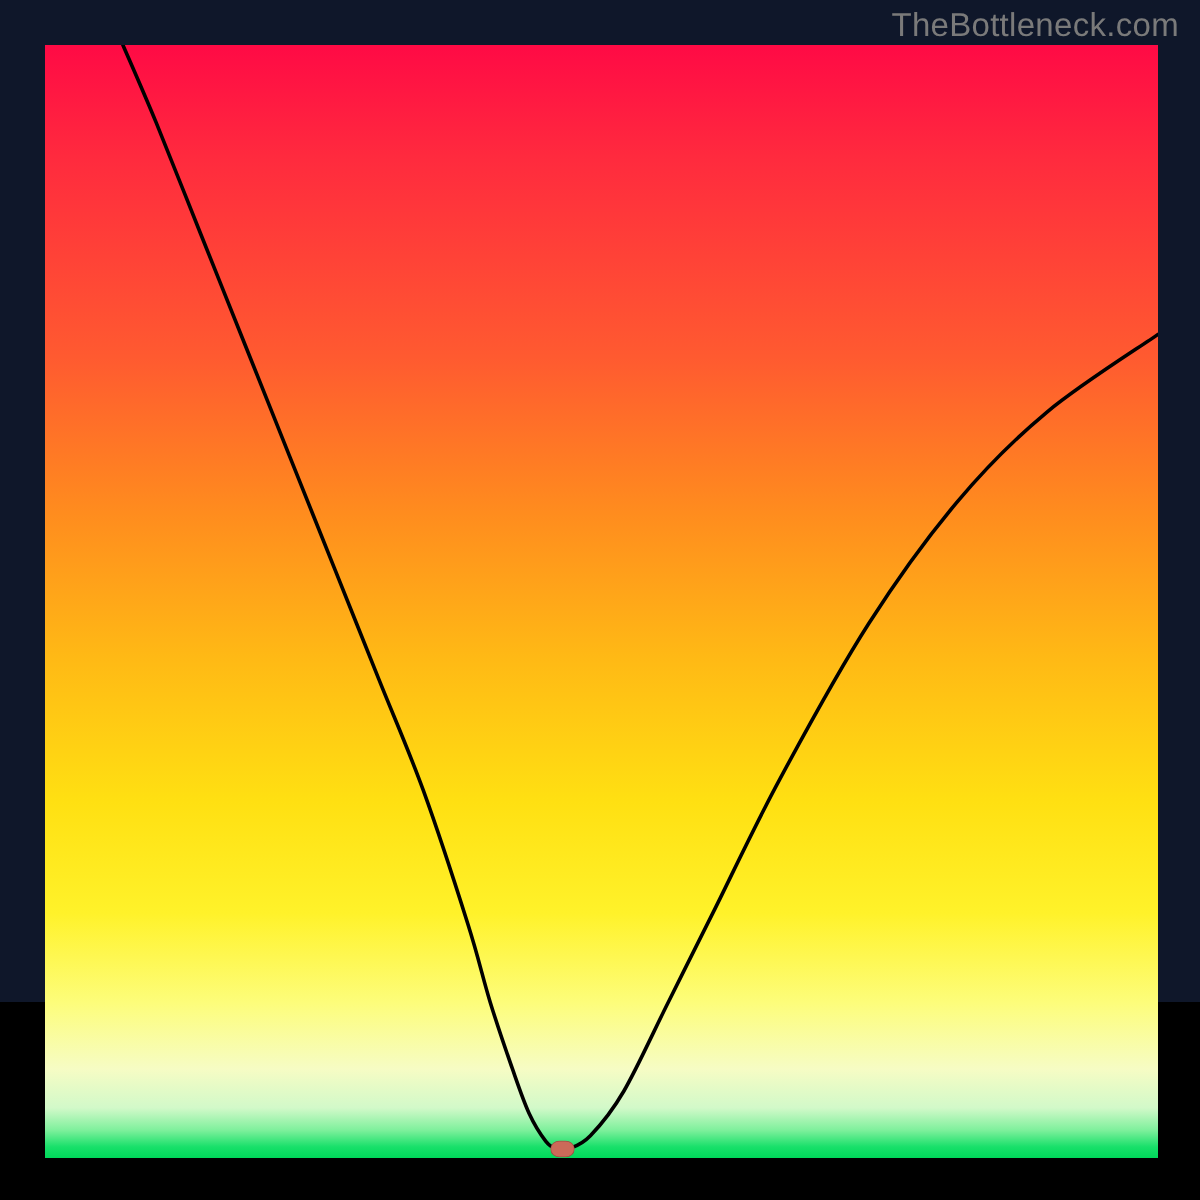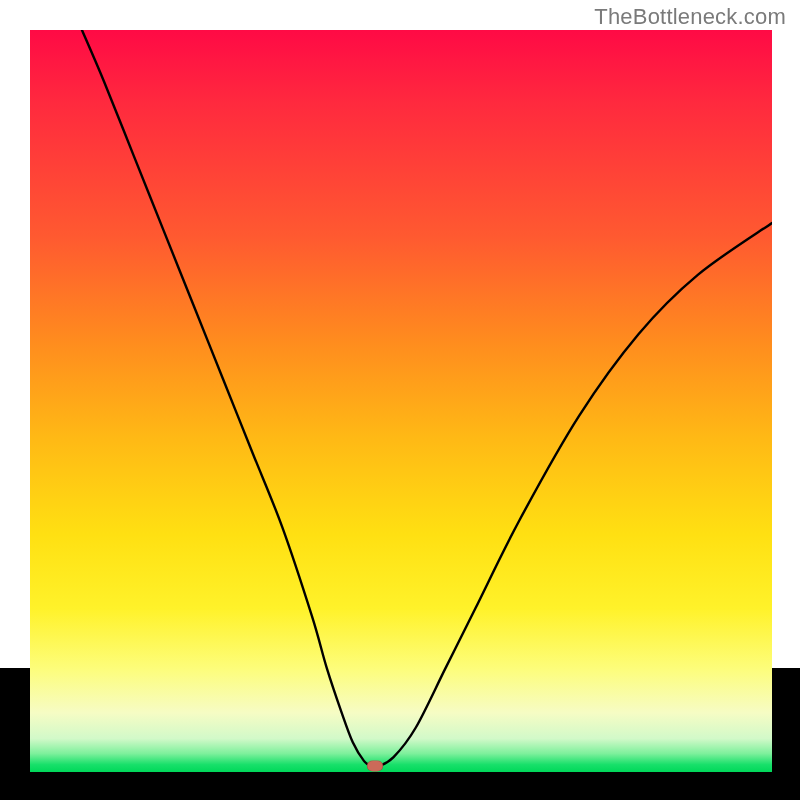--- a/index.html
+++ b/index.html
@@ -8,21 +8,21 @@
     width: 800px;
     height: 800px;
     background: #000;
     overflow: hidden;
     font-family: Arial, Helvetica, sans-serif;
   }
   .frame {
     position: relative;
     width: 800px;
     height: 668px;
-    background: #ffffff;
+    background: #0f172a;
   }
   .watermark {
     position: absolute;
     top: 4px;
     right: 14px;
     color: #7a7a7a;
     font-size: 22px;
     font-weight: 500;
     letter-spacing: 0.2px;
     z-index: 10;

